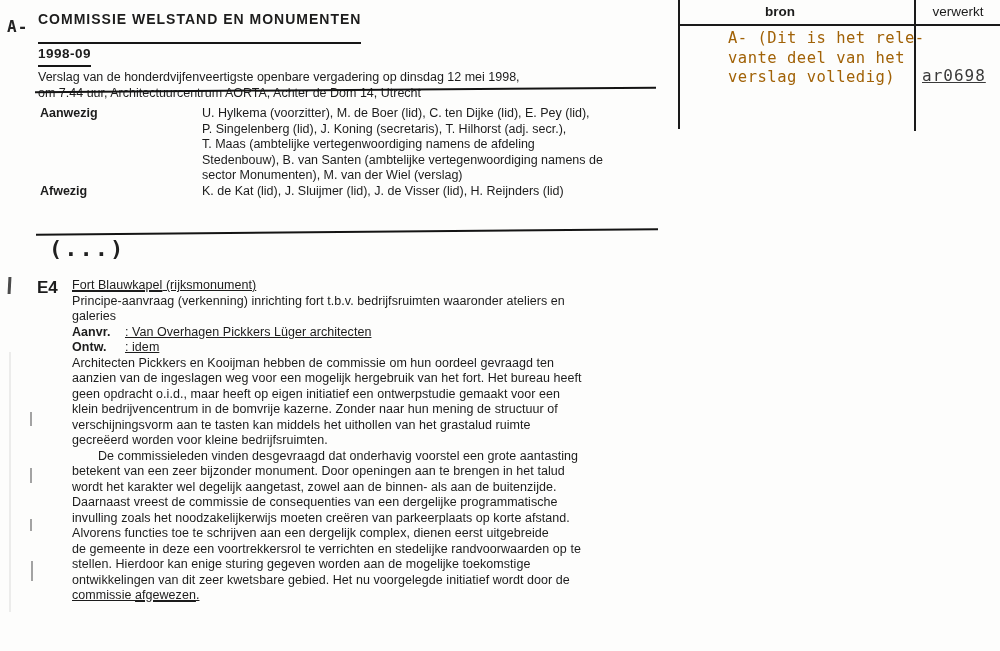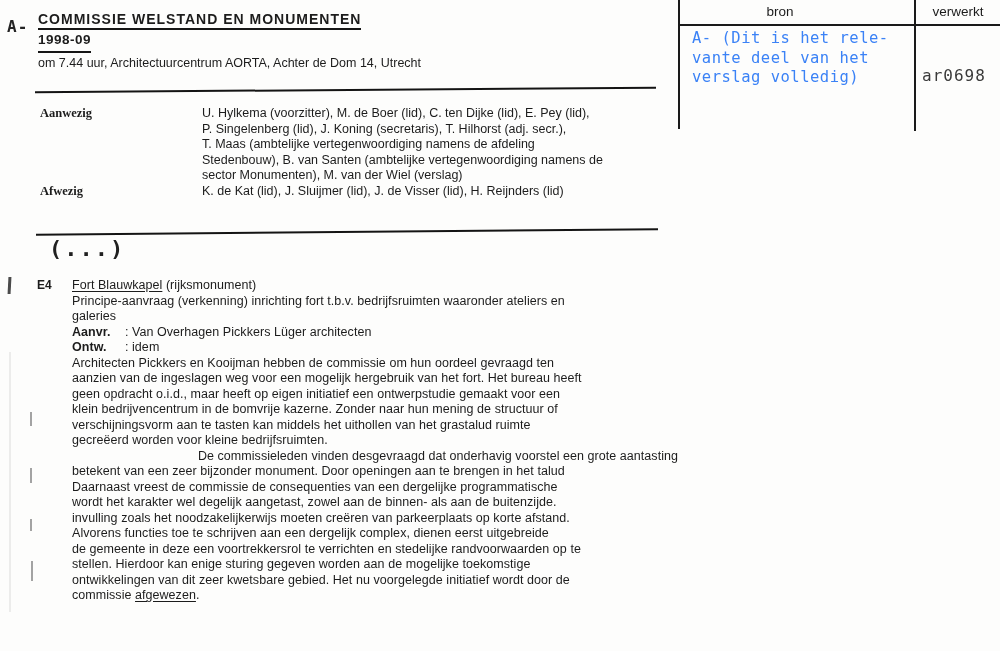--- a/index.html
+++ b/index.html
@@ -2,63 +2,63 @@
 <html><head>
 <meta charset="utf-8">
 <style>
   html,body{margin:0;padding:0;background:#e8e8e8;}
   .page{
     position:relative;width:1000px;height:651px;background:#fdfdfc;
     font-family:"Liberation Sans","DejaVu Sans",sans-serif;
     color:#1c1c1c;overflow:hidden;
   }
   .mono{font-family:"DejaVu Sans Mono","Liberation Mono",monospace;}
-  .line{white-space:nowrap;}
+  .line{white-space:nowrap;text-decoration:underline;}
   .tl{white-space:nowrap;}
 
   
   .margin-a{position:absolute;left:7px;top:17px;font-size:16px;font-weight:700;color:#242424;letter-spacing:1px;}
 
   
   .header{position:absolute;left:38px;top:10px;width:630px;}
-  .doc-title{font-size:14px;font-weight:700;letter-spacing:1px;border-bottom:2px solid #161616;display:inline-block;padding-bottom:1px;}
+  .doc-title{font-size:14px;font-weight:700;letter-spacing:1px;border-bottom:2px solid #161616;display:inline-block;padding-bottom:15px;}
   .issue{font-size:13.5px;font-weight:700;letter-spacing:.5px;border-bottom:2px solid #161616;display:inline-block;margin-top:2px;padding-bottom:4px;}
   .intro{margin-top:3px;font-size:12.5px;line-height:15.6px;}
 
   
   .rule{position:absolute;height:2px;background:#141414;}
   .rule1{left:35px;top:89px;width:621px;transform:rotate(-0.4deg);}
   .rule2{left:36px;top:231px;width:622px;transform:rotate(-0.5deg);}
 
   
   .attendees{position:absolute;left:40px;top:106px;width:640px;font-size:12.5px;line-height:15.6px;}
   .att-row{display:flex;align-items:flex-start;}
-  .att-label{width:162px;flex:0 0 162px;font-weight:700;font-family:Liberation Serif, serif;}
+  .att-label{width:162px;flex:0 0 162px;font-weight:700;}
   .att-lines{flex:1;}
 
   
   .omission{position:absolute;left:49px;top:236px;font-size:22px;font-weight:700;letter-spacing:2px;color:#202020;}
 
   
-  .item-code{position:absolute;left:37px;top:278px;font-size:12px;font-weight:700;}
+  .item-code{position:absolute;left:37px;top:278px;font-size:17px;font-weight:700;}
   .item-body{position:absolute;left:72px;top:278px;width:606px;font-size:12.5px;line-height:15.5px;letter-spacing:.05px;}
   .u{text-decoration:underline;text-underline-offset:2px;}
   .lbl{display:inline-block;width:53px;font-weight:700;}
-  .para2 > div:first-child{text-indent:26px;text-align:right;}
+  .para2 > div:first-child{text-indent:26px;}
 
   
   .st-vline{position:absolute;width:2px;background:#1a1a1a;}
   .st-left{left:678px;top:0;height:129px;}
   .st-mid{left:914px;top:0;height:131px;}
   .st-hline{position:absolute;left:678px;top:24px;width:322px;height:2px;background:#1a1a1a;}
-  .st-bron{position:absolute;left:680px;top:4px;width:200px;text-align:center;font-size:13.5px;}
+  .st-bron{position:absolute;left:680px;top:4px;width:200px;text-align:center;font-size:13.5px;font-weight:bold;}
   .st-verwerkt{position:absolute;left:916px;top:4px;width:84px;text-align:center;font-size:13.5px;}
-  .st-note{position:absolute;left:692px;top:29px;font-size:15.5px;line-height:19.5px;color:#3b82f6;letter-spacing:.5px;}
+  .st-note{position:absolute;left:728px;top:29px;font-size:15.5px;line-height:19.5px;color:#a16207;letter-spacing:.5px;}
   .st-note .tl{white-space:nowrap;}
-  .st-code{position:absolute;left:922px;top:66px;font-size:16px;color:#3a3a3a;letter-spacing:1px;}
+  .st-code{position:absolute;left:922px;top:66px;font-size:16px;color:#3a3a3a;letter-spacing:1px;text-decoration:underline;}
 
   
   .tick-e4{position:absolute;left:8px;top:277px;width:3px;height:17px;background:#2b2b2b;opacity:.85;transform:rotate(3deg);}
   .smudge{position:absolute;left:9px;top:352px;width:2px;height:260px;background:#777;opacity:.12;}
   .speck{position:absolute;background:#4a4a4a;opacity:.5;width:2px;}
   .sp1{left:30px;top:412px;height:14px;}
   .sp2{left:30px;top:468px;height:15px;}
   .sp3{left:30px;top:519px;height:12px;}
   .sp4{left:31px;top:561px;height:20px;}
 </style>
@@ -70,20 +70,21 @@
   <div class="margin-a mono">A-</div>
 
   <div class="header">
     <div>
       <span class="doc-title">COMMISSIE WELSTAND EN MONUMENTEN</span>
     </div>
     <div>
       <span class="issue">1998-09</span>
     </div>
     <div class="intro">
+        <div class="tl">Verslag van de honderdvijfenveertigste openbare vergadering op dinsdag 12 mei 1998,</div>
         <div class="tl">om 7.44 uur, Architectuurcentrum AORTA, Achter de Dom 14, Utrecht</div>
       </div>
   </div>
 
   <div class="rule rule1"></div>
 
   <div class="attendees">
     <div class="att-row">
       <div class="att-label">Aanwezig</div>
       <div class="att-lines">
@@ -126,22 +127,22 @@
         <div class="tl">Architecten Pickkers en Kooijman hebben de commissie om hun oordeel gevraagd ten</div>
         <div class="tl">aanzien van de ingeslagen weg voor een mogelijk hergebruik van het fort. Het bureau heeft</div>
         <div class="tl">geen opdracht o.i.d., maar heeft op eigen initiatief een ontwerpstudie gemaakt voor een</div>
         <div class="tl">klein bedrijvencentrum in de bomvrije kazerne. Zonder naar hun mening de structuur of</div>
         <div class="tl">verschijningsvorm aan te tasten kan middels het uithollen van het grastalud ruimte</div>
         <div class="tl">gecreëerd worden voor kleine bedrijfsruimten.</div>
       </div>
     <div class="para2">
         <div class="tl">De commissieleden vinden desgevraagd dat onderhavig voorstel een grote aantasting</div>
         <div class="tl">betekent van een zeer bijzonder monument. Door openingen aan te brengen in het talud</div>
+        <div class="tl">wordt het karakter wel degelijk aangetast, zowel aan de binnen- als aan de buitenzijde.</div>
         <div class="tl">Daarnaast vreest de commissie de consequenties van een dergelijke programmatische</div>
-        <div class="tl">wordt het karakter wel degelijk aangetast, zowel aan de binnen- als aan de buitenzijde.</div>
         <div class="tl">invulling zoals het noodzakelijkerwijs moeten creëren van parkeerplaats op korte afstand.</div>
         <div class="tl">Alvorens functies toe te schrijven aan een dergelijk complex, dienen eerst uitgebreide</div>
         <div class="tl">de gemeente in deze een voortrekkersrol te verrichten en stedelijke randvoorwaarden op te</div>
         <div class="tl">stellen. Hierdoor kan enige sturing gegeven worden aan de mogelijke toekomstige</div>
         <div class="tl">ontwikkelingen van dit zeer kwetsbare gebied. Het nu voorgelegde initiatief wordt door de</div>
       </div>
     <div class="line">
       <span>commissie </span><span class="u">afgewezen</span><span>.</span>
     </div>
   </div>

